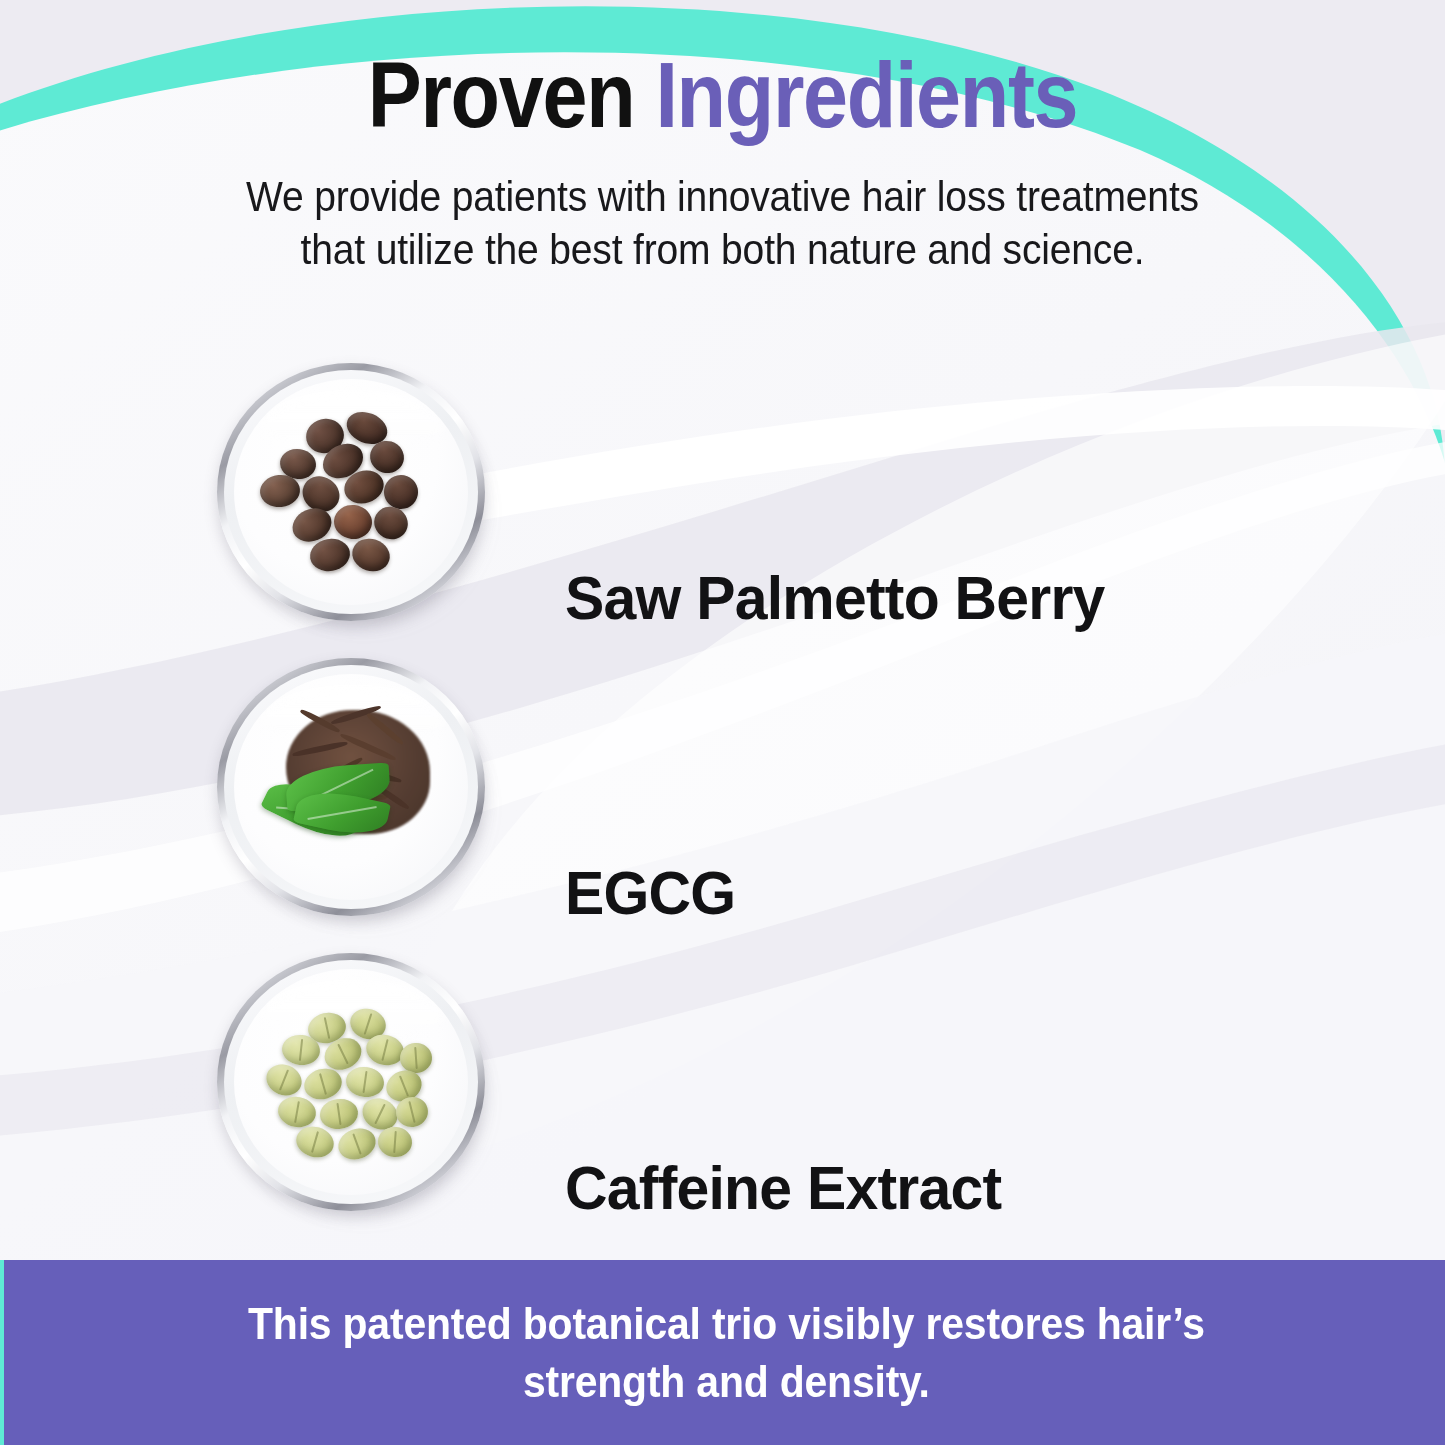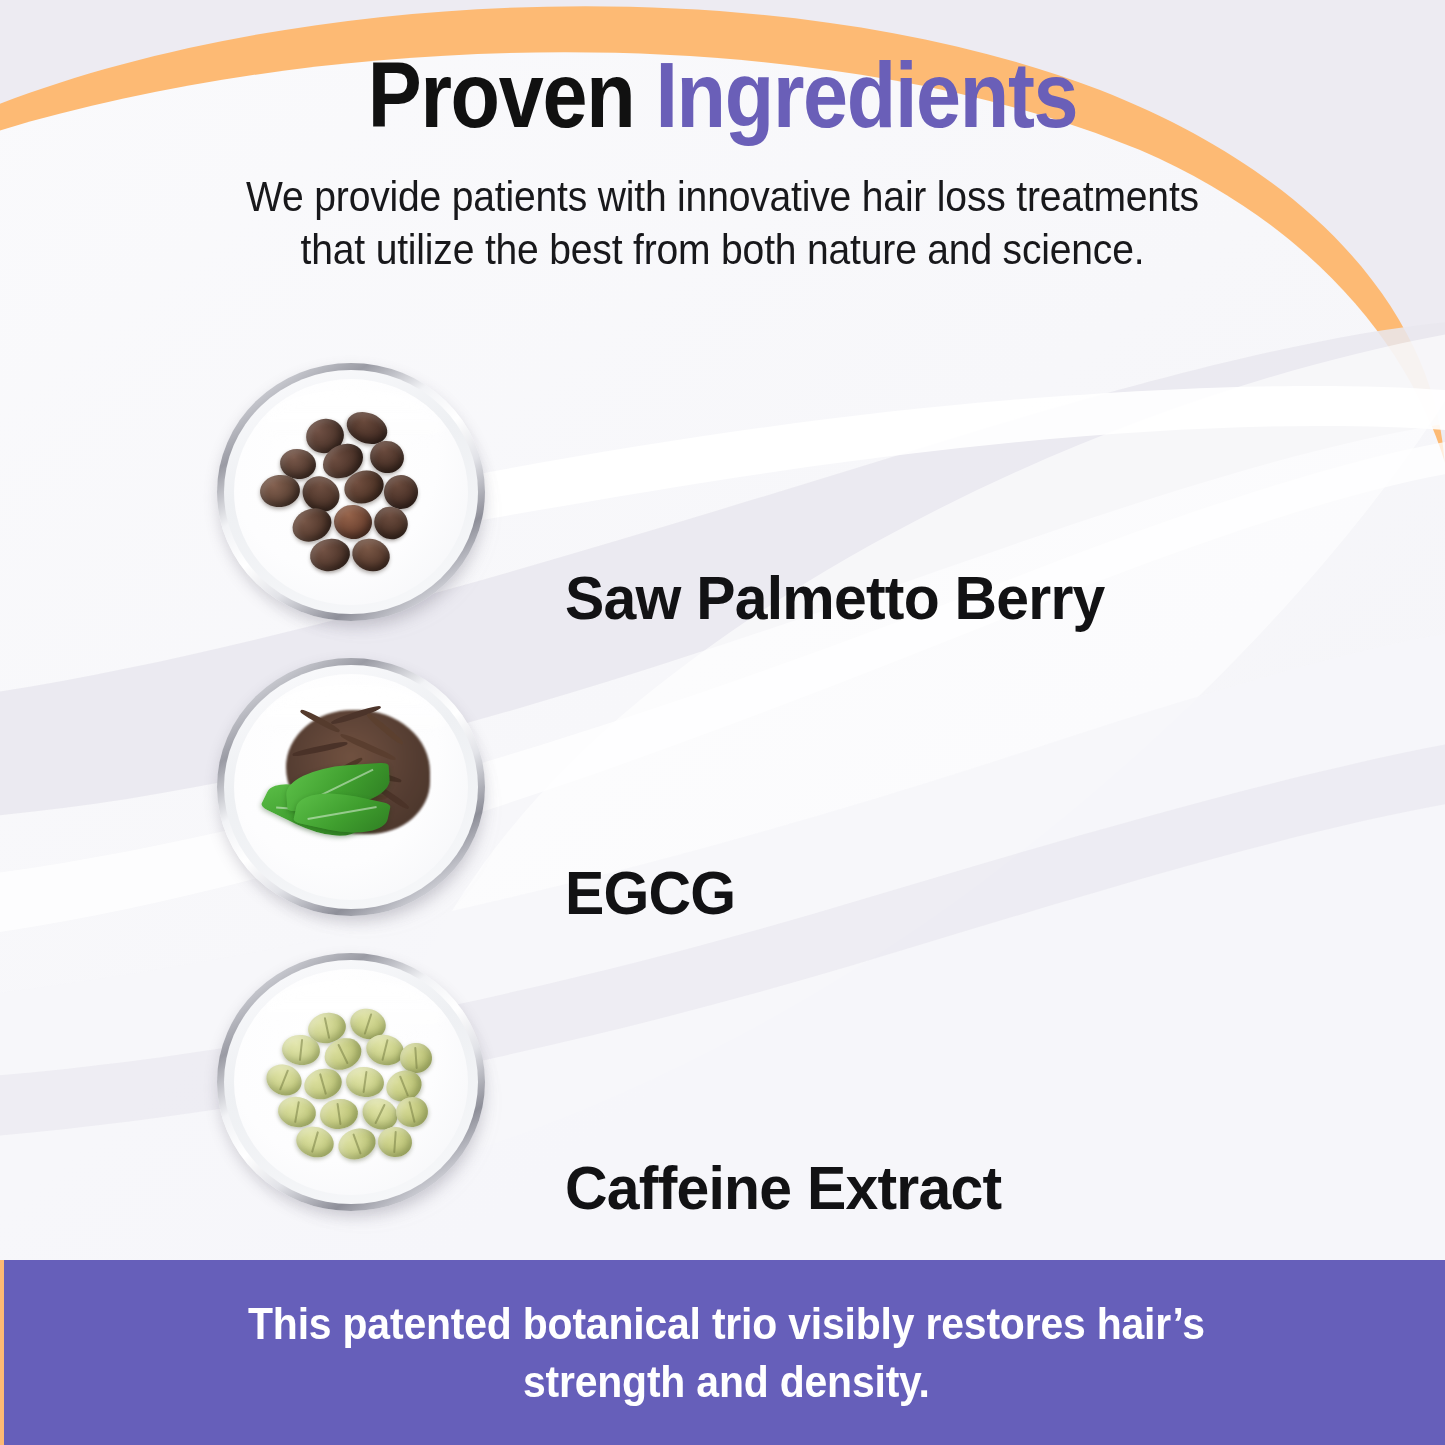--- a/index.html
+++ b/index.html
@@ -4,21 +4,21 @@
 <style>
   * { margin:0; padding:0; box-sizing:border-box; }
   html, body {
     width:1445px; height:1445px;
     font-family:"Liberation Sans", sans-serif;
     overflow:hidden;
   }
   #page {
     position:relative;
     width:1445px; height:1445px;
-    background:#fdba74;
+    background:#5eead4;
     overflow:hidden;
   }
 
   
   .bg-layer { position:absolute; inset:0; overflow:hidden; pointer-events:none; }
   .bg-svg { position:absolute; top:0; left:0; width:1445px; height:1445px; display:block; }
 
   
   .header {
     position:absolute; top:48px; left:0; width:1445px;

